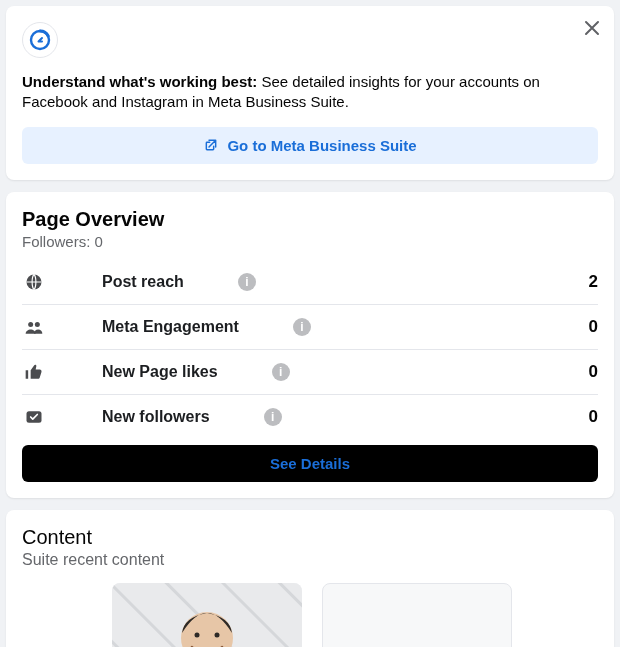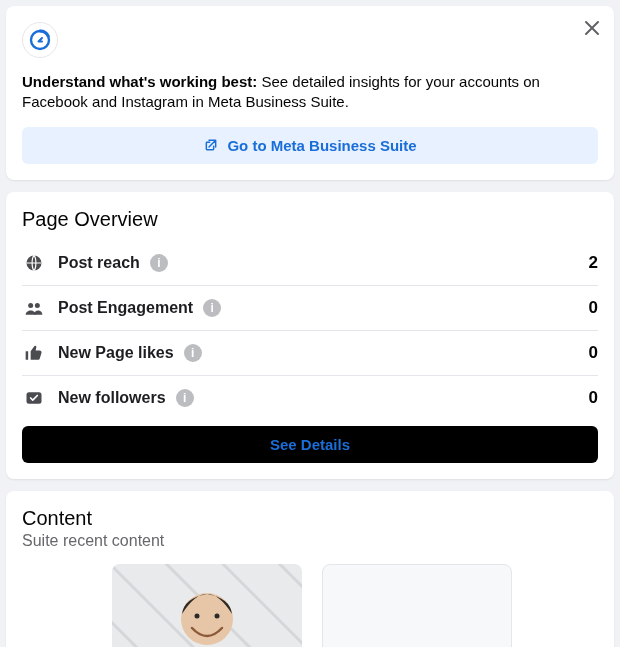--- a/index.html
+++ b/index.html
@@ -57,21 +57,21 @@
       cursor: pointer;
     }
     .go-btn svg { width: 16px; height: 16px; }
     
     .overview-header {
       display: flex;
       align-items: flex-start;
       justify-content: space-between;
       margin-bottom: 10px;
     }
-    .overview-title { font-size: 20px; font-weight: 400; }
+    .overview-title { font-size: 20px; font-weight: 700; }
     .overview-sub { color: #65676b; font-size: 15px; margin-top: 2px; }
     .overview-actions { display: flex; align-items: center; gap: 14px; margin-top: 4px;}
     .create-post-btn {
       background: #2070f4;
       color: #fff;
       font-weight: 600;
       font-size: 15px;
       border: none;
       border-radius: 6px;
       padding: 8px 14px;
@@ -80,20 +80,21 @@
       gap: 8px;
       cursor: pointer;
     }
     .create-post-btn svg { width: 16px; height: 16px; }
     .period-label { color: #65676b; font-weight: 600; font-size: 15px; }
     .metric-row {
       display: flex;
       align-items: center;
       padding: 10px 0;
       border-bottom: 1px solid #e4e6eb;
+      gap: 44px;
     }
     .metric-row:last-of-type { border-bottom: none; }
     .metric-icon {
       width: 24px; height: 24px; flex: 0 0 24px;
       display: flex; align-items: center; justify-content: center;
       color: #4b4c4f;
     }
     .metric-row > .metric-icon svg { width: 20px; height: 20px; }
     .metric-label {
       font-size: 16px; font-weight: 600; margin-left: 12px;
@@ -163,20 +164,21 @@
         <path d="M16 14v4a1 1 0 0 1-1 1H6a1 1 0 0 1-1-1V9a1 1 0 0 1 1-1h4" stroke="#1a6ed8" stroke-width="2.2" fill="none" stroke-linecap="round"></path>
       </svg>
     <span>Go to Meta Business Suite</span>
   </button>
 </div>
 
 <div class="card">
   <div class="overview-header">
     <div>
       <div class="overview-title">Page Overview</div>
+      <div class="overview-sub">Followers: 0</div>
     </div>
   </div>
 
   <div class="metric-row">
     <span class="metric-icon">
       <svg viewBox="0 0 24 24">
           <circle cx="12" cy="12" r="9" fill="#4b4c4f"></circle>
           <path d="M3 12h18 M12 3c3 3 3 15 0 18 M12 3c-3 3-3 15 0 18" stroke="#fff" stroke-width="1.4" fill="none"></path>
         </svg>
     </span>
@@ -187,21 +189,21 @@
 
   <div class="metric-row">
     <span class="metric-icon">
       <svg viewBox="0 0 24 24" fill="#4b4c4f">
           <circle cx="8" cy="9" r="3"></circle>
           <circle cx="16" cy="9" r="3"></circle>
           <path d="M2 20c0-3 3-5 6-5s6 2 6 5z"></path>
           <path d="M12 20c0-3 2-5 5-5s5 2 5 5z"></path>
         </svg>
     </span>
-    <span class="metric-label">Post Engagement</span>
+    <span class="metric-label">Meta Engagement</span>
     <span class="info-icon">i</span>
     <span class="metric-value">0</span>
   </div>
 
   <div class="metric-row">
     <span class="metric-icon">
       <svg viewBox="0 0 24 24" fill="#4b4c4f">
           <path d="M2 20h3V10H2v10zm19-9c0-1-.9-2-2-2h-5l.8-4c.1-.5-.1-1-.4-1.3-.6-.6-1.6-.5-2.1.2L8 10v10h9c.9 0 1.7-.6 1.9-1.5l1.9-6c.1-.3.2-.6.2-1z"></path>
         </svg>
     </span>

